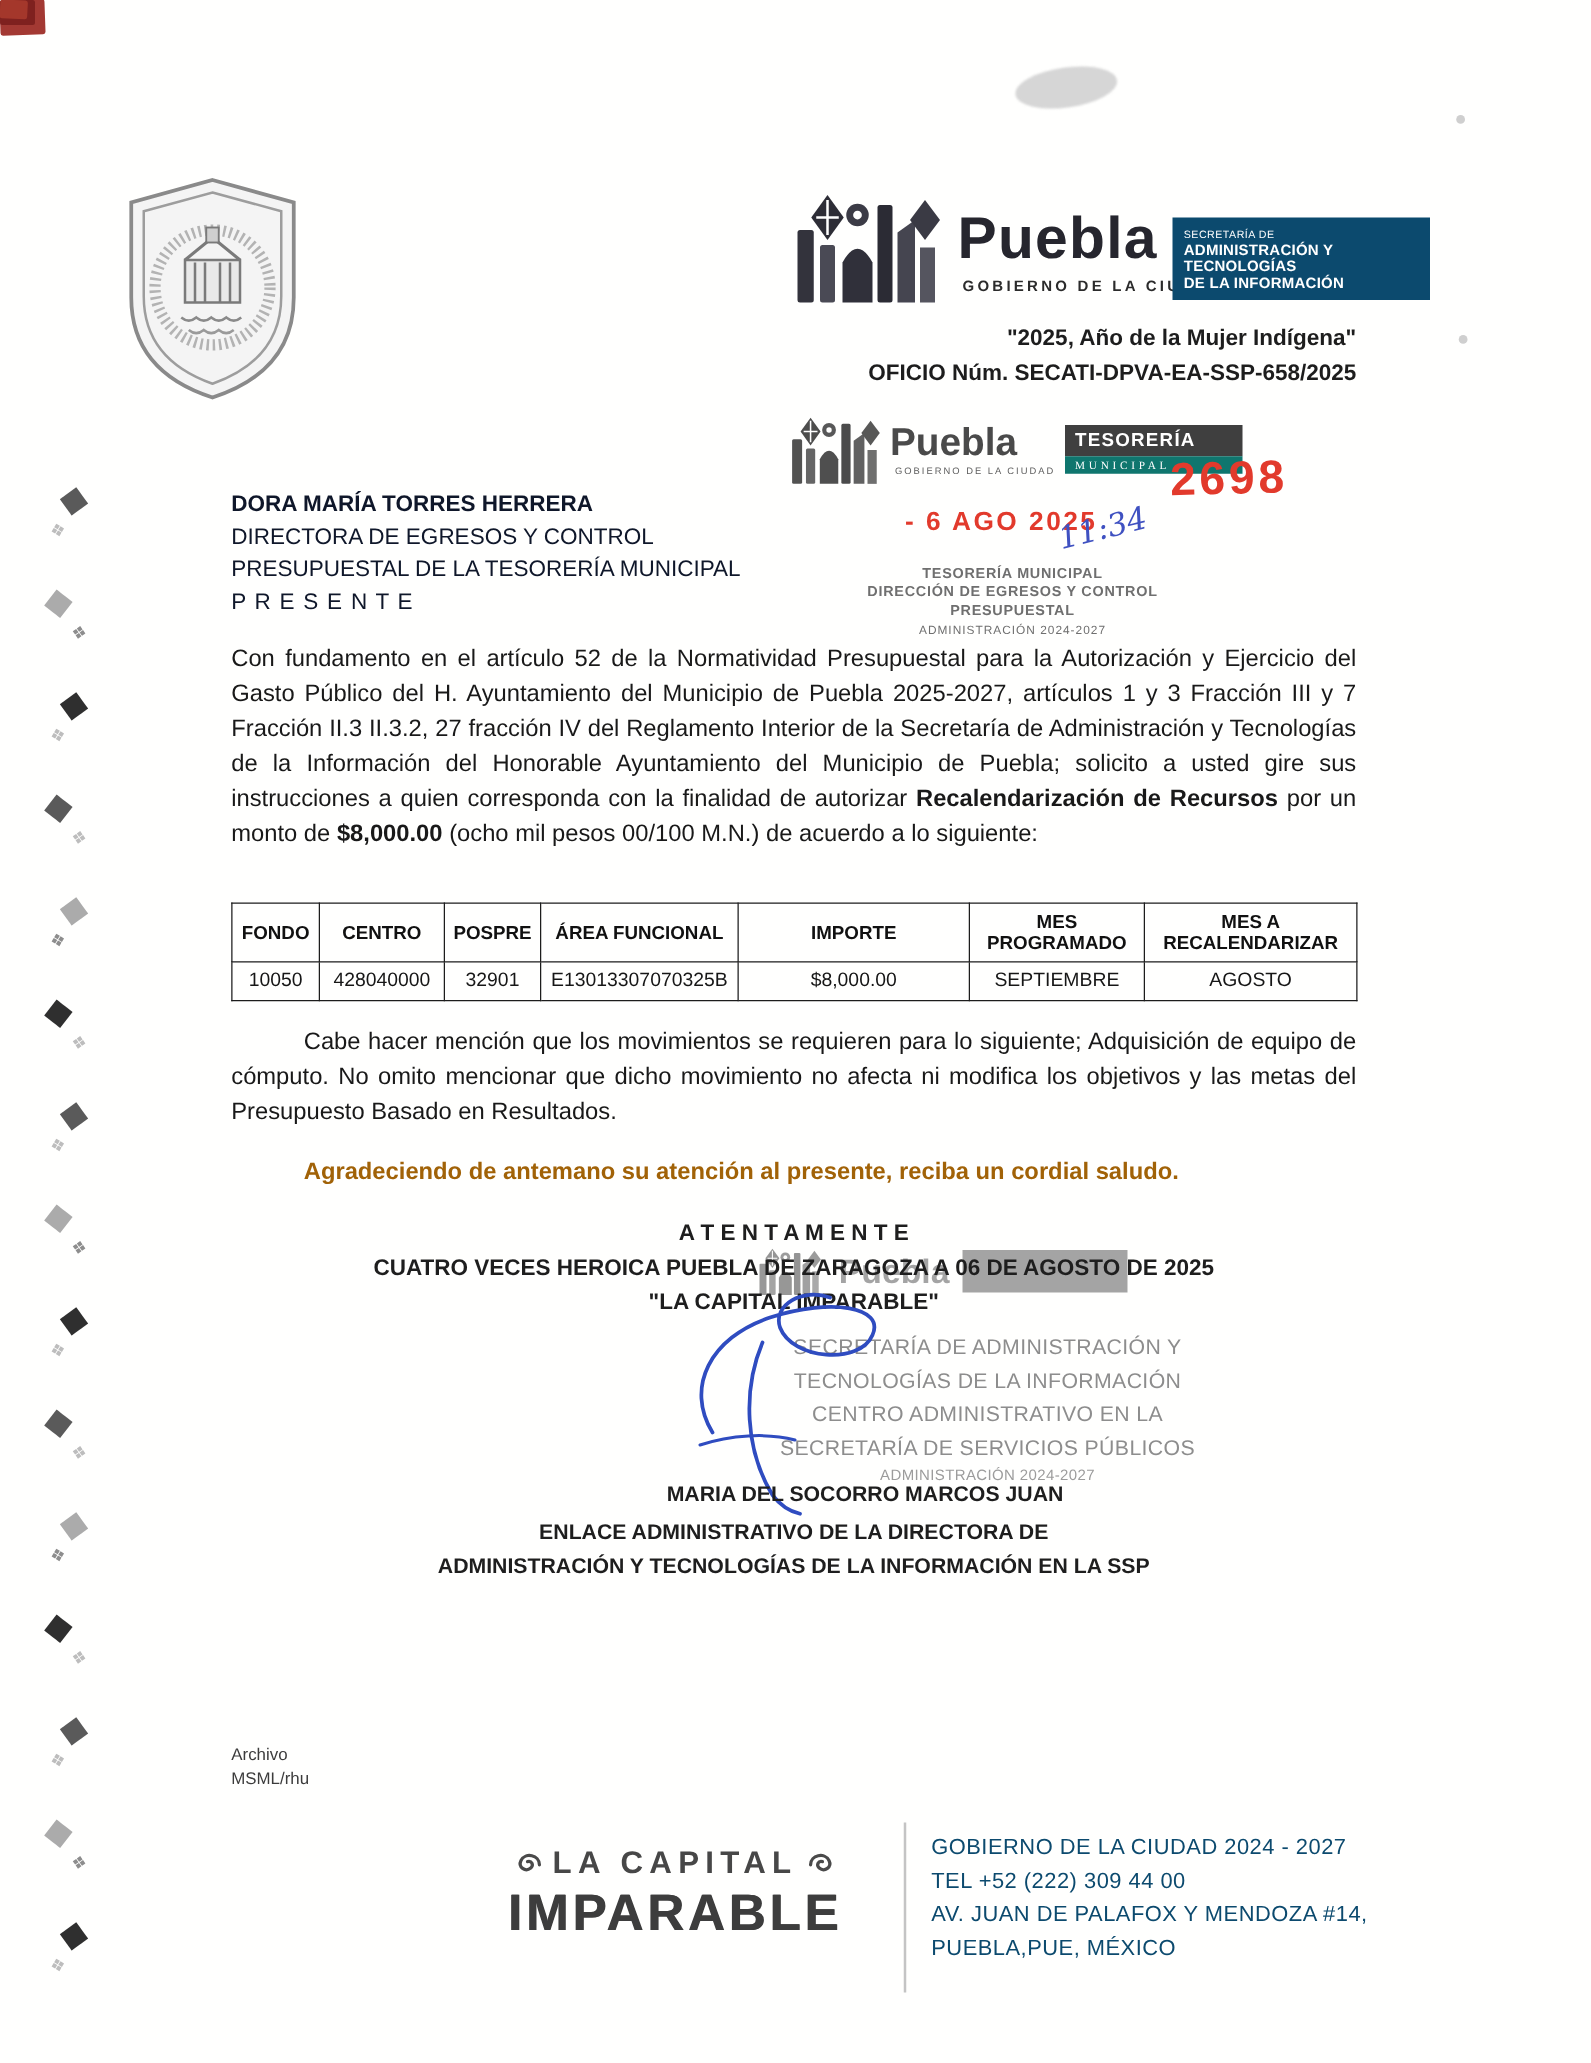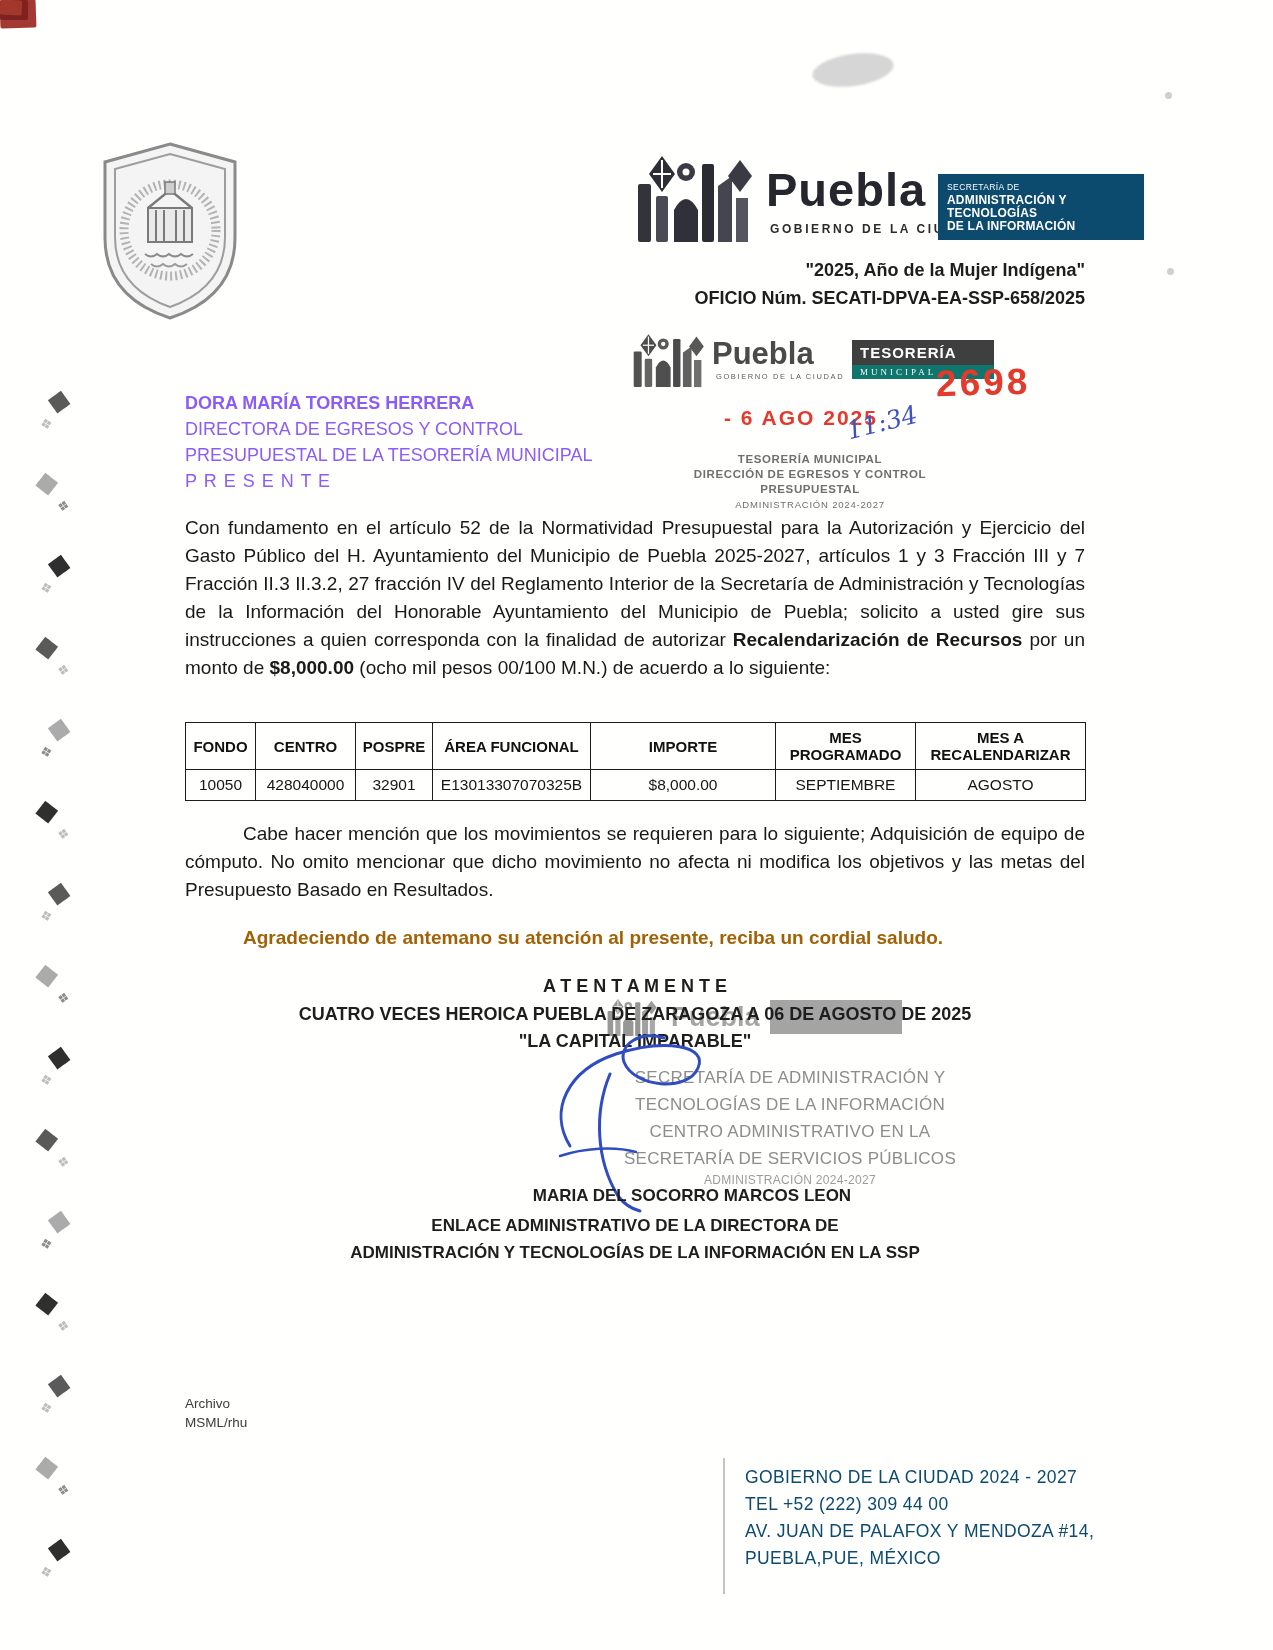--- a/index.html
+++ b/index.html
@@ -56,21 +56,21 @@
   .rs-folio { left:936px; top:362px; font-size:37px; font-weight:bold; color:#e23a2c;
     letter-spacing:3px; transform:rotate(-1.5deg); }
   .rs-date { left:724px; top:406px; font-size:21px; font-weight:bold; color:#e23a2c; letter-spacing:2px; }
   .rs-time { left:846px; top:408px; font-size:25px; font-style:italic; color:#3f51c1;
     transform:rotate(-14deg); font-family:"DejaVu Serif", serif; }
   .rs-office { left:640px; top:452px; width:340px; text-align:center; color:#6f6f6f; }
   .rs-office div { font-size:11.5px; letter-spacing:.6px; line-height:15px; font-weight:bold; }
   .rs-office div.small { font-size:9.5px; font-weight:normal; letter-spacing:.8px; }
 
   
-  .recipient { left:185px; top:390px; font-size:18px; line-height:26px; color:#8b5cf6; }
+  .recipient { left:185px; top:390px; font-size:18px; line-height:26px; color:#0f172a; }
   .recipient .name { font-weight:bold; }
   .recipient .present { letter-spacing:1px; }
 
   
   .p1 { left:185px; top:514px; width:900px; font-size:19px; line-height:28px;
     text-align:justify; color:#191919; }
   .p1 .b { font-weight:bold; }
   .p2 { left:185px; top:820px; width:900px; font-size:19px; line-height:28px;
     text-align:justify; text-indent:58px; color:#191919; }
   .p3 { left:185px; top:924px; width:900px; font-size:19px; line-height:28px;
@@ -327,29 +327,41 @@
   </svg>
 
   <div class="abs stamp2">
     <div>SECRETARÍA DE ADMINISTRACIÓN Y</div>
     <div>TECNOLOGÍAS DE LA INFORMACIÓN</div>
     <div>CENTRO ADMINISTRATIVO EN LA</div>
     <div>SECRETARÍA DE SERVICIOS PÚBLICOS</div>
     <div class="small">ADMINISTRACIÓN 2024-2027</div>
   </div>
 
-  <div class="abs signer-name">MARIA DEL SOCORRO MARCOS LEON</div>
+  <div class="abs signer-name">MARIA DEL SOCORRO MARCOS JUAN</div>
   <div class="abs signer-t1">ENLACE ADMINISTRATIVO DE LA DIRECTORA DE</div>
   <div class="abs signer-t2">ADMINISTRACIÓN Y TECNOLOGÍAS DE LA INFORMACIÓN EN LA SSP</div>
 
   <div class="abs archive">
     <div>Archivo</div>
     <div>MSML/rhu</div>
   </div>
 
+  <div class="abs cap-logo">
+    <div class="cap-line">
+      <svg width="26" height="26">
+          <use href="#spiral"></use>
+        </svg>
+      <span>LA CAPITAL</span>
+      <svg width="26" height="26" style="transform:scaleX(-1)">
+          <use href="#spiral"></use>
+        </svg>
+    </div>
+    <div class="imparable">IMPARABLE</div>
+  </div>
 
   <div class="abs f-divider"></div>
 
   <div class="abs contact">
     <div>GOBIERNO DE LA CIUDAD 2024 - 2027</div>
     <div>TEL +52 (222) 309 44 00</div>
     <div>AV. JUAN DE PALAFOX Y MENDOZA #14,</div>
     <div>PUEBLA,PUE, MÉXICO</div>
   </div>
 

